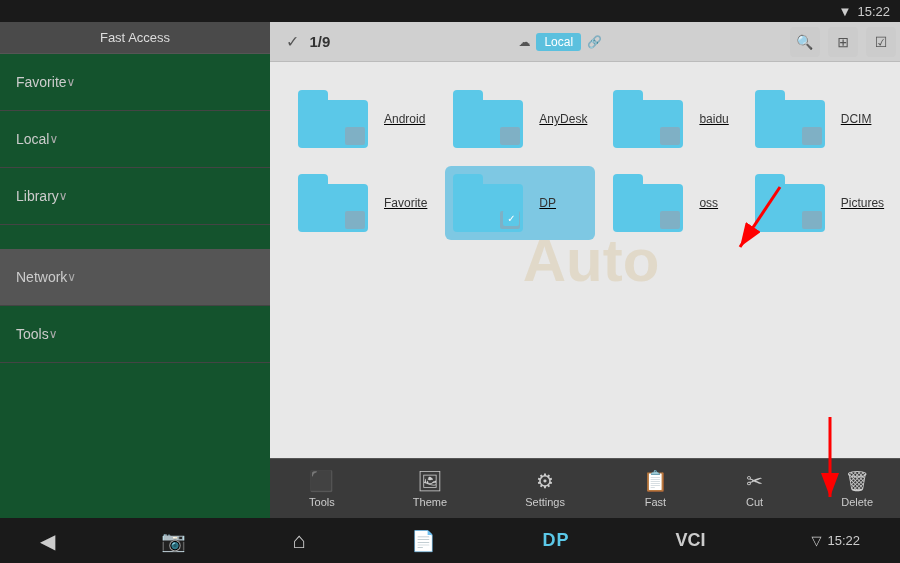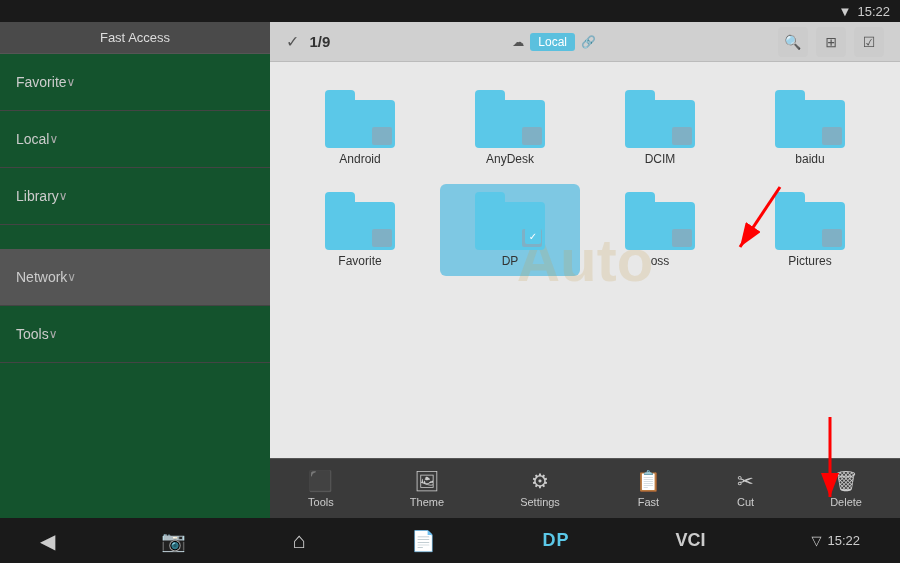--- a/index.html
+++ b/index.html
@@ -138,26 +138,27 @@
       grid-template-columns: repeat(4, 1fr);
       grid-template-rows: auto auto auto;
       gap: 10px;
       align-content: start;
       overflow-y: auto;
       position: relative;
     }
 
     .file-item {
       display: flex;
-      flex-direction: column;
-      align-items: center;
-      gap: 4px;
+      flex-direction: row;
+      align-items: center;
+      gap: 16px;
       padding: 8px;
       cursor: pointer;
       border-radius: 4px;
+      text-decoration: underline;
     }
 
     .file-item.selected {
       background: #7ec8e3;
       border-radius: 6px;
     }
 
     .folder-icon {
       width: 70px;
       height: 58px;
@@ -379,29 +380,29 @@
                 <div class="folder-overlay" style="position: absolute; bottom: 3px; right: 3px; width: 20px; height: 18px; background: rgb(136, 170, 187); border-radius: 2px; opacity: 0.8;"></div>
               </div>
               <span class="file-name">AnyDesk</span>
             </div>
             <div class="file-item">
               <div class="folder-icon">
                 <div class="folder-tab"></div>
                 <div class="folder-body"></div>
                 <div class="folder-overlay" style="position: absolute; bottom: 3px; right: 3px; width: 20px; height: 18px; background: rgb(136, 170, 187); border-radius: 2px; opacity: 0.8;"></div>
               </div>
+              <span class="file-name">baidu</span>
+            </div>
+            <div class="file-item">
+              <div class="folder-icon">
+                <div class="folder-tab"></div>
+                <div class="folder-body"></div>
+                <div class="folder-overlay" style="position: absolute; bottom: 3px; right: 3px; width: 20px; height: 18px; background: rgb(136, 170, 187); border-radius: 2px; opacity: 0.8;"></div>
+              </div>
               <span class="file-name">DCIM</span>
-            </div>
-            <div class="file-item">
-              <div class="folder-icon">
-                <div class="folder-tab"></div>
-                <div class="folder-body"></div>
-                <div class="folder-overlay" style="position: absolute; bottom: 3px; right: 3px; width: 20px; height: 18px; background: rgb(136, 170, 187); border-radius: 2px; opacity: 0.8;"></div>
-              </div>
-              <span class="file-name">baidu</span>
             </div>
             <div class="file-item">
               <div class="folder-icon">
                 <div class="folder-tab"></div>
                 <div class="folder-body"></div>
                 <div class="folder-overlay" style="position: absolute; bottom: 3px; right: 3px; width: 20px; height: 18px; background: rgb(136, 170, 187); border-radius: 2px; opacity: 0.8;"></div>
               </div>
               <span class="file-name">Favorite</span>
             </div>
             <div class="file-item selected">

